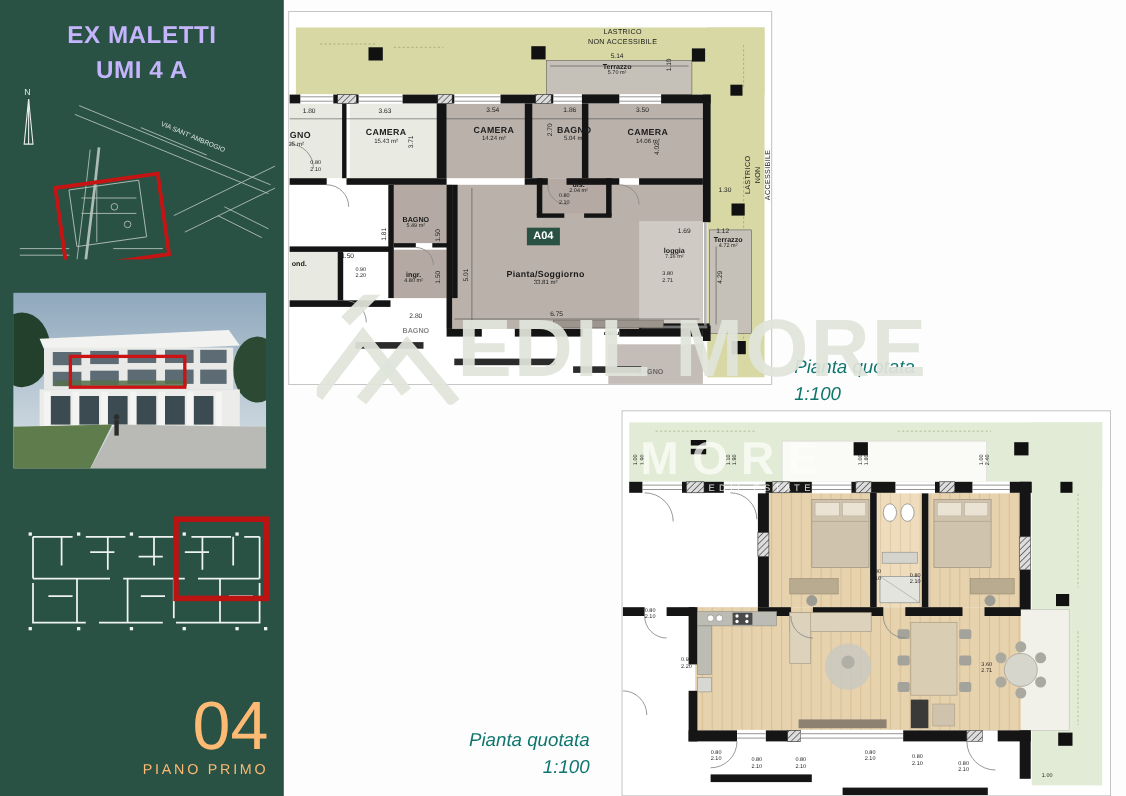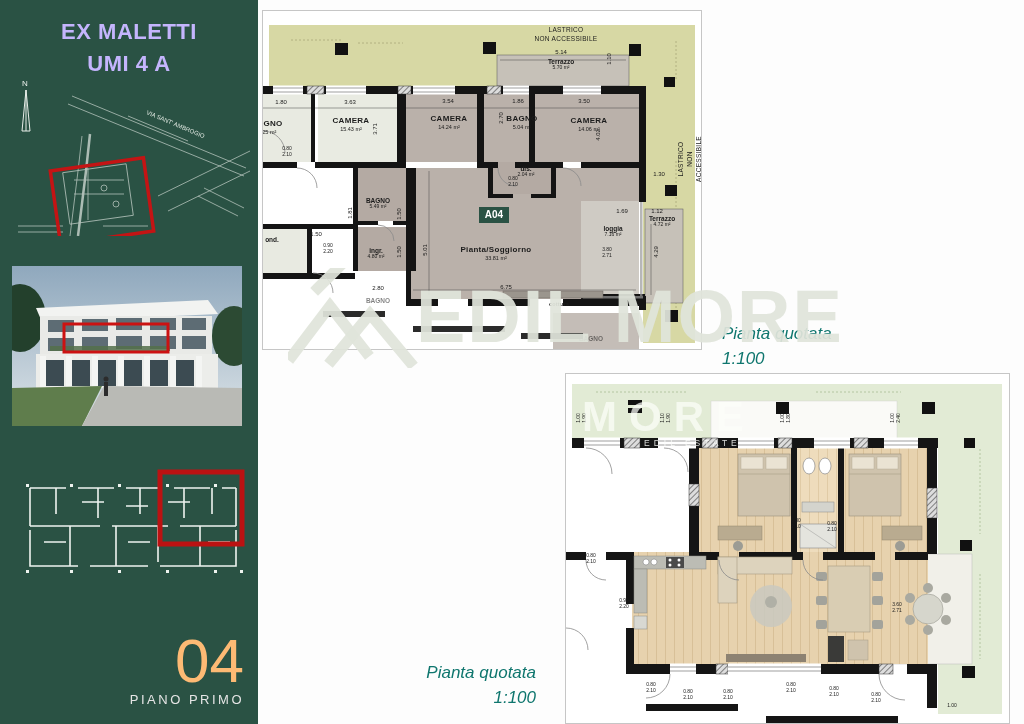--- a/index.html
+++ b/index.html
@@ -7,21 +7,21 @@
           font-family:"Liberation Sans",sans-serif;}
   
   .sidebar{position:absolute;left:0;top:0;width:258px;height:724px;background:#2a5244;}
   .side-title{position:absolute;left:0;top:16px;width:100%;text-align:center;color:#c4b5fd;
               font-size:22px;font-weight:600;letter-spacing:.5px;line-height:1.45;}
   .side-img{position:absolute;display:block;}
   .apt-word{position:absolute;left:0;top:616px;width:244px;text-align:right;color:#fff;
             font-size:22.5px;font-weight:400;letter-spacing:1.5px;}
   .apt-num{position:absolute;left:0;top:630px;width:244px;text-align:right;color:#fdba74;
            font-size:62px;font-weight:300;line-height:1.0;}
-  .apt-floor{position:absolute;left:0;top:692px;width:244px;text-align:right;color:#e5e5e5;
+  .apt-floor{position:absolute;left:0;top:692px;width:244px;text-align:right;color:#fdba74;
              font-size:13px;font-weight:300;letter-spacing:2.5px;}
   
   .plan{position:absolute;background:#fff;border:1px solid #c6c6c6;overflow:hidden;}
   .plan1{left:262px;top:10px;width:438px;height:338px;z-index:1;}
   .plan2{left:565px;top:373px;width:443px;height:349px;z-index:1;}
   .plan svg{position:absolute;left:0;top:0;}
   .lbl{position:absolute;transform:translate(-50%,-50%);text-align:center;color:#1c1c1c;
        line-height:1.1;white-space:pre-line;z-index:3;}
   .r .n{font-weight:bold;font-size:8px;letter-spacing:.3px;display:block;}
   .r .a{font-size:5.5px;display:block;}

